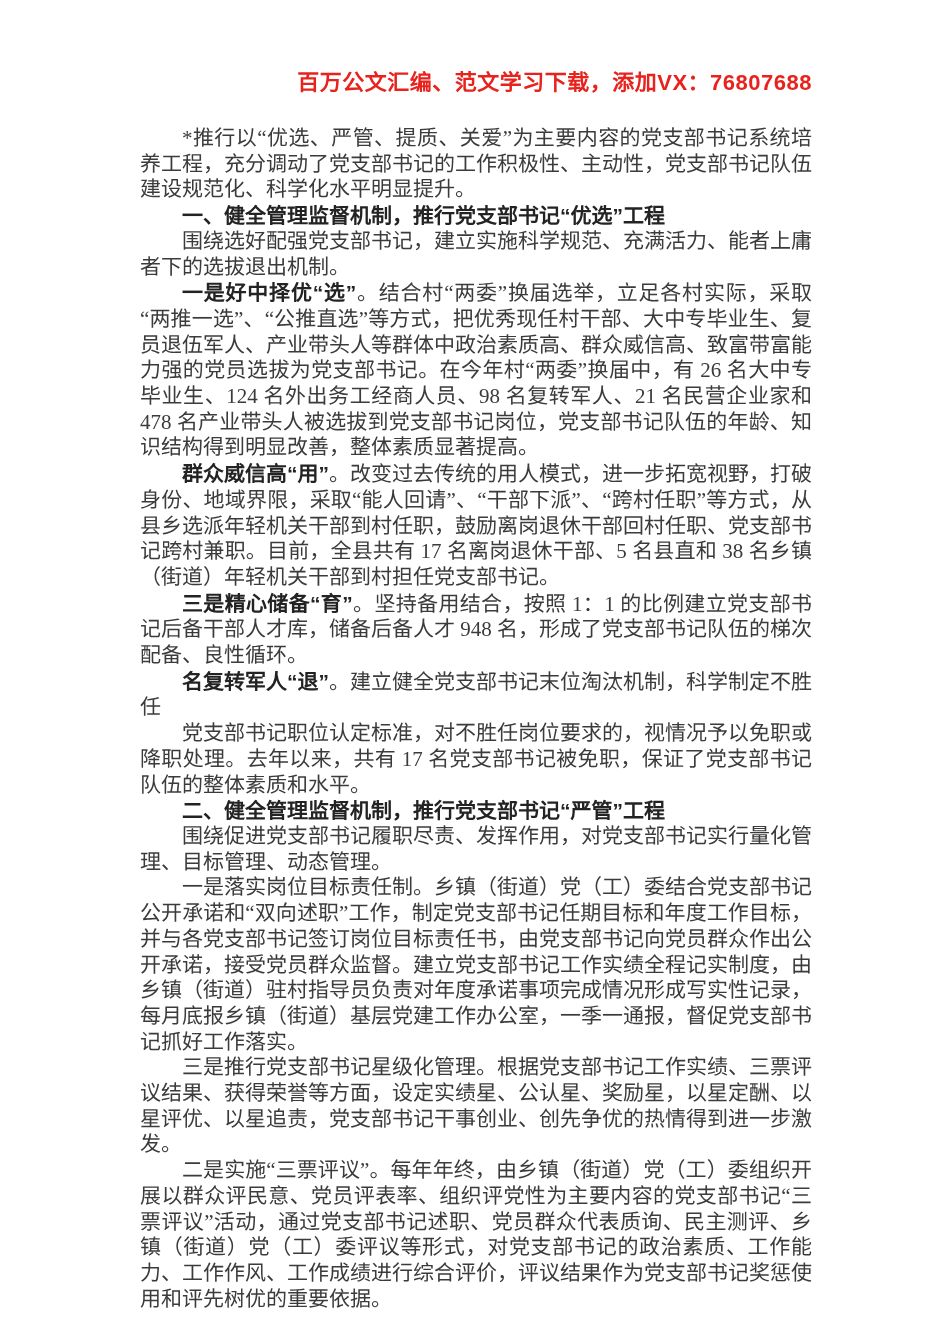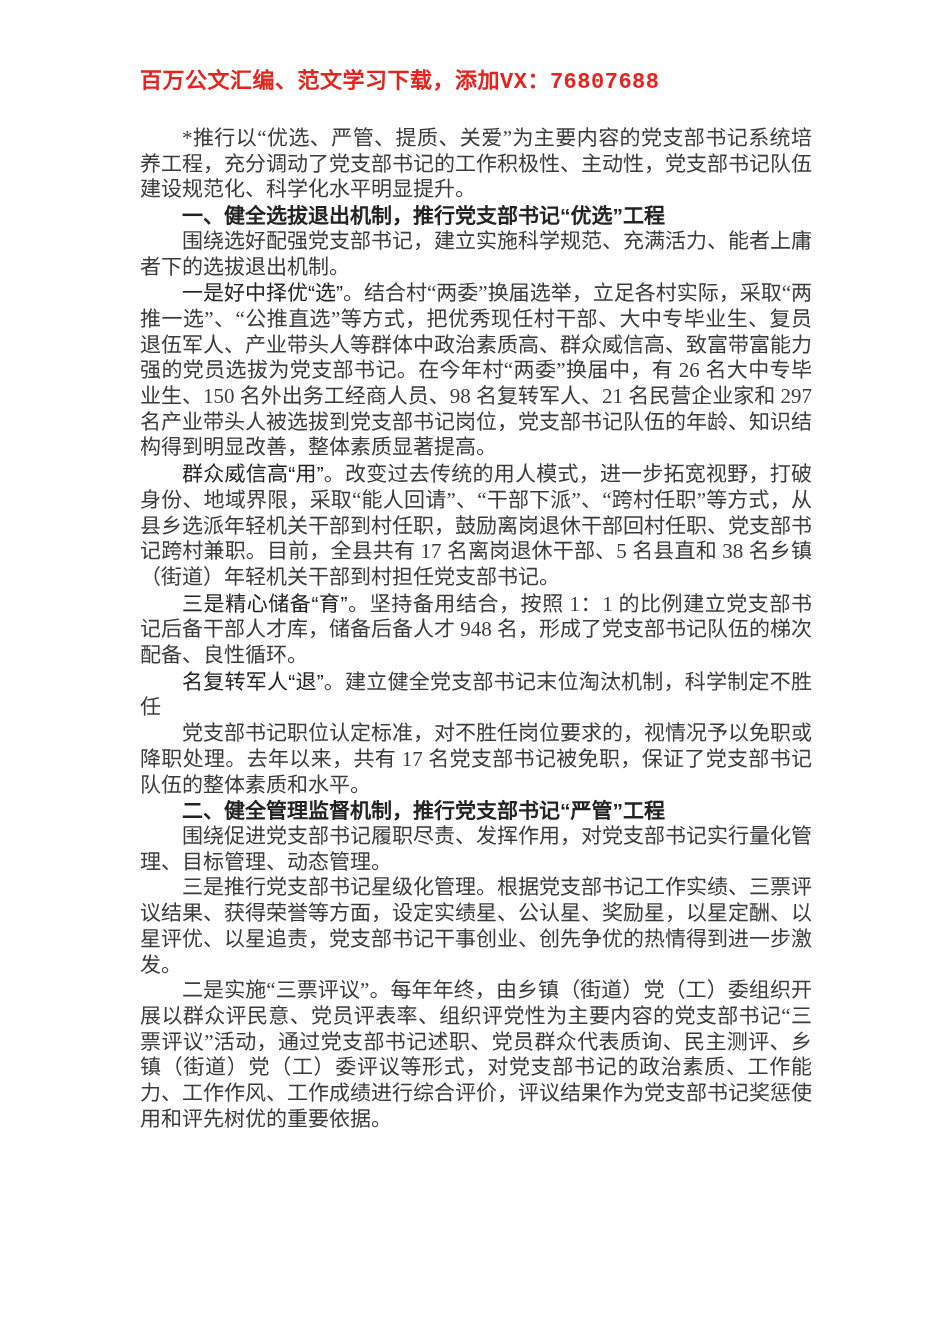--- a/index.html
+++ b/index.html
@@ -16,22 +16,22 @@
     overflow:hidden;
   }
   .page{
     width:950px;height:1344px;
     background:var(--page-bg);
     position:relative;
   }
   .ad-header{
     margin:70px 140px 0 140px;
     width:672px;
-    text-align:left;
-    font-family:Liberation Mono, monospace;
+    text-align:right;
+    font-family:Liberation Sans, sans-serif;
     font-weight:bold;
     font-size:22px;
     line-height:26px;
     color:var(--ad-red);
     letter-spacing:0.5px;
   }
   .doc-body{
     margin:30px 70px 0 140px;
     width:672px;
     font-size:21px;
@@ -43,52 +43,53 @@
     text-indent:2em;
     margin:0;
   }
   .para-heading{
     font-family:"Liberation Sans","DejaVu Sans",sans-serif;
     font-weight:bold;
     color:var(--heading-text);
   }
   .lead-bold{
     font-family:"Liberation Sans","DejaVu Sans",sans-serif;
-    font-weight:normal;
+    font-weight:bold;
     color:var(--heading-text);
   }
 </style>
 </head>
 <body>
 
 <div class="page">
 
   <div class="ad-header">百万公文汇编、范文学习下载，添加VX：76807688</div>
 
   <div class="doc-body">
 
     <p>*推行以“优选、严管、提质、关爱”为主要内容的党支部书记系统培养工程，充分调动了党支部书记的工作积极性、主动性，党支部书记队伍建设规范化、科学化水平明显提升。</p>
 
-    <p class="para-heading">一、健全选拔退出机制，推行党支部书记“优选”工程</p>
+    <p class="para-heading">一、健全管理监督机制，推行党支部书记“优选”工程</p>
 
     <p>围绕选好配强党支部书记，建立实施科学规范、充满活力、能者上庸者下的选拔退出机制。</p>
 
-    <p><span class="lead-bold">一是好中择优“选”</span><span>。结合村“两委”换届选举，立足各村实际，采取“两推一选”、“公推直选”等方式，把优秀现任村干部、大中专毕业生、复员退伍军人、产业带头人等群体中政治素质高、群众威信高、致富带富能力强的党员选拔为党支部书记。在今年村“两委”换届中，有 26 名大中专毕业生、150 名外出务工经商人员、98 名复转军人、21 名民营企业家和 297 名产业带头人被选拔到党支部书记岗位，党支部书记队伍的年龄、知识结构得到明显改善，整体素质显著提高。</span></p>
+    <p><span class="lead-bold">一是好中择优“选”</span><span>。结合村“两委”换届选举，立足各村实际，采取“两推一选”、“公推直选”等方式，把优秀现任村干部、大中专毕业生、复员退伍军人、产业带头人等群体中政治素质高、群众威信高、致富带富能力强的党员选拔为党支部书记。在今年村“两委”换届中，有 26 名大中专毕业生、124 名外出务工经商人员、98 名复转军人、21 名民营企业家和 478 名产业带头人被选拔到党支部书记岗位，党支部书记队伍的年龄、知识结构得到明显改善，整体素质显著提高。</span></p>
 
     <p><span class="lead-bold">群众威信高“用”</span><span>。改变过去传统的用人模式，进一步拓宽视野，打破身份、地域界限，采取“能人回请”、“干部下派”、“跨村任职”等方式，从县乡选派年轻机关干部到村任职，鼓励离岗退休干部回村任职、党支部书记跨村兼职。目前，全县共有 17 名离岗退休干部、5 名县直和 38 名乡镇（街道）年轻机关干部到村担任党支部书记。</span></p>
 
     <p><span class="lead-bold">三是精心储备“育”</span><span>。坚持备用结合，按照 1：1 的比例建立党支部书记后备干部人才库，储备后备人才 948 名，形成了党支部书记队伍的梯次配备、良性循环。</span></p>
 
     <p><span class="lead-bold">名复转军人“退”</span><span>。建立健全党支部书记末位淘汰机制，科学制定不胜任</span></p>
 
     <p>党支部书记职位认定标准，对不胜任岗位要求的，视情况予以免职或降职处理。去年以来，共有 17 名党支部书记被免职，保证了党支部书记队伍的整体素质和水平。</p>
 
     <p class="para-heading">二、健全管理监督机制，推行党支部书记“严管”工程</p>
 
     <p>围绕促进党支部书记履职尽责、发挥作用，对党支部书记实行量化管理、目标管理、动态管理。</p>
 
+    <p>一是落实岗位目标责任制。乡镇（街道）党（工）委结合党支部书记公开承诺和“双向述职”工作，制定党支部书记任期目标和年度工作目标，并与各党支部书记签订岗位目标责任书，由党支部书记向党员群众作出公开承诺，接受党员群众监督。建立党支部书记工作实绩全程记实制度，由乡镇（街道）驻村指导员负责对年度承诺事项完成情况形成写实性记录，每月底报乡镇（街道）基层党建工作办公室，一季一通报，督促党支部书记抓好工作落实。</p>
 
     <p>三是推行党支部书记星级化管理。根据党支部书记工作实绩、三票评议结果、获得荣誉等方面，设定实绩星、公认星、奖励星，以星定酬、以星评优、以星追责，党支部书记干事创业、创先争优的热情得到进一步激发。</p>
 
     <p>二是实施“三票评议”。每年年终，由乡镇（街道）党（工）委组织开展以群众评民意、党员评表率、组织评党性为主要内容的党支部书记“三票评议”活动，通过党支部书记述职、党员群众代表质询、民主测评、乡镇（街道）党（工）委评议等形式，对党支部书记的政治素质、工作能力、工作作风、工作成绩进行综合评价，评议结果作为党支部书记奖惩使用和评先树优的重要依据。</p>
 
   </div>
 </div>
 
 </body></html>

